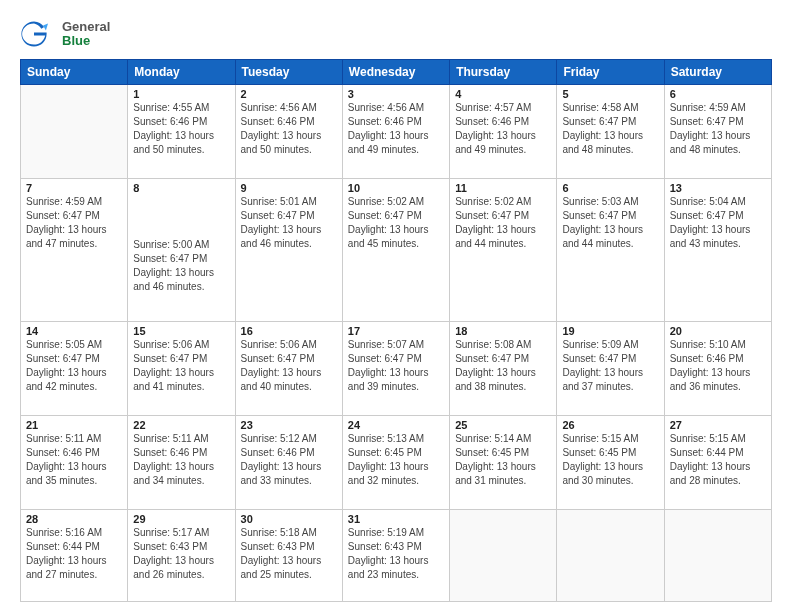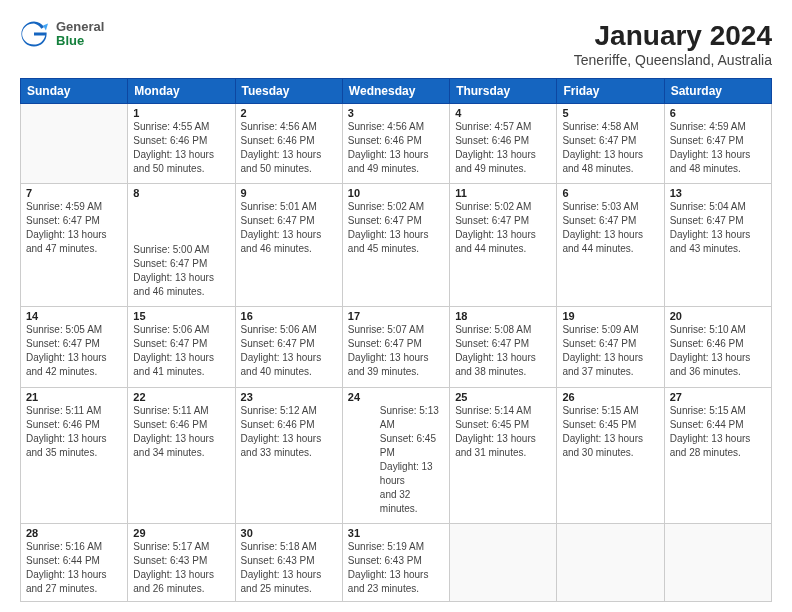--- a/index.html
+++ b/index.html
@@ -19,21 +19,21 @@
     }
     .header {
       display: flex;
       justify-content: space-between;
       align-items: flex-start;
       margin-bottom: 10px;
     }
     .logo {
       display: flex;
       align-items: center;
-      gap: 8px;
+      gap: 14px;
     }
     .logo-text {
       display: flex;
       flex-direction: column;
       font-size: 13px;
       font-weight: bold;
       line-height: 1.1;
     }
     .logo-text .general { color: #555; }
     .logo-text .blue { color: #15803d; }
@@ -103,24 +103,20 @@
     <div class="logo">
       <svg class="logo-icon" viewBox="0 0 40 40">
         <path d="M20 5 C10 5, 3 12, 3 20 C3 28, 10 35, 20 35 C28 35, 34 30, 36 22 L20 22 L20 18 L38 18 C38 19, 38 19.5, 38 20 C38 30, 30 38, 20 38 C10 38, 2 30, 2 20 C2 10, 10 2, 20 2 C26 2, 31 5, 34.5 10 L30.5 12.5 C28 8.5, 24 6, 20 5 Z" fill="#1565C0"></path>
         <path d="M33 8 L40 5 L37 15 Z" fill="#42A5F5"></path>
       </svg>
       <div class="logo-text">
         <span class="general">General</span>
         <span class="blue">Blue</span>
       </div>
     </div>
-    <div class="title-block">
-      <div class="main-title">January 2024</div>
-      <div class="subtitle">Teneriffe, Queensland, Australia</div>
-    </div>
   </div>
 
   <table class="calendar">
     <thead>
       <tr>
       <th>Sunday</th>
           <th>Monday</th>
           <th>Tuesday</th>
           <th>Wednesday</th>
           <th>Thursday</th>
@@ -293,21 +289,21 @@
           </td>
           <td>
             <div class="day-number">23</div>
             <div class="day-info" style="white-space: pre-line;">Sunrise: 5:12 AM
 Sunset: 6:46 PM
 Daylight: 13 hours
 and 33 minutes.</div>
           </td>
           <td>
             <div class="day-number">24</div>
-            <div class="day-info" style="white-space: pre-line; margin-left: 32px;">Sunrise: 5:13 AM
+            <div class="day-info" style="white-space: pre-line;">Sunrise: 5:13 AM
 Sunset: 6:45 PM
 Daylight: 13 hours
 and 32 minutes.</div>
           </td>
           <td>
             <div class="day-number">25</div>
             <div class="day-info" style="white-space: pre-line;">Sunrise: 5:14 AM
 Sunset: 6:45 PM
 Daylight: 13 hours
 and 31 minutes.</div>

